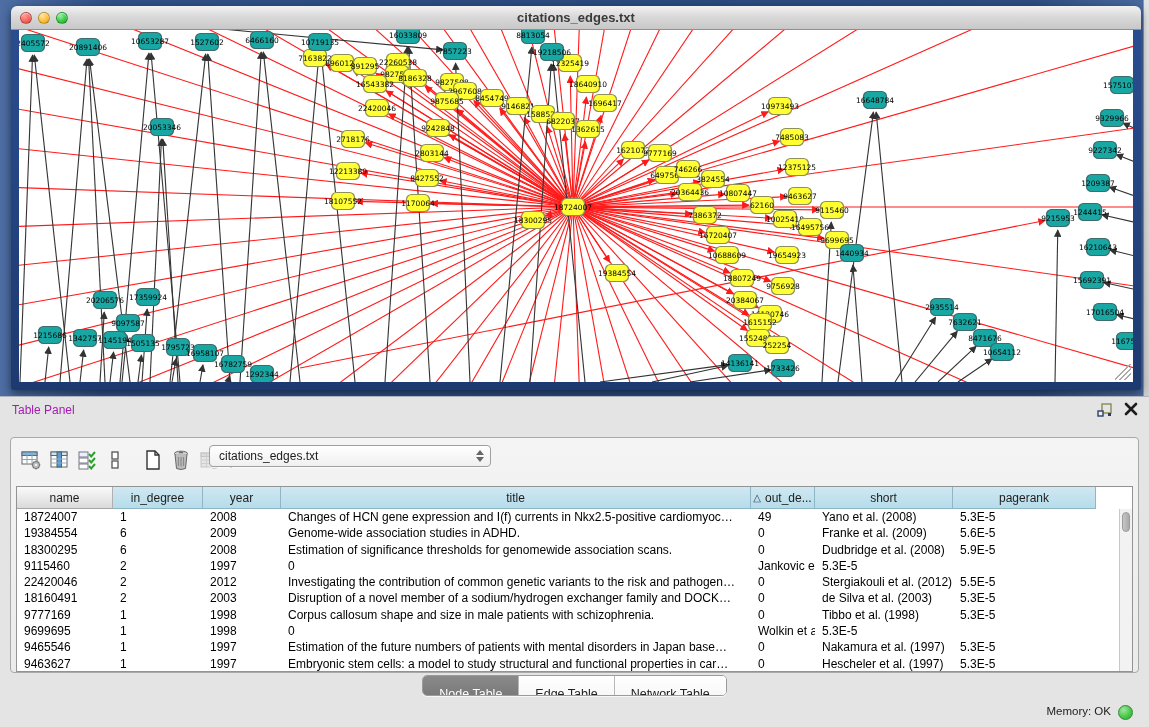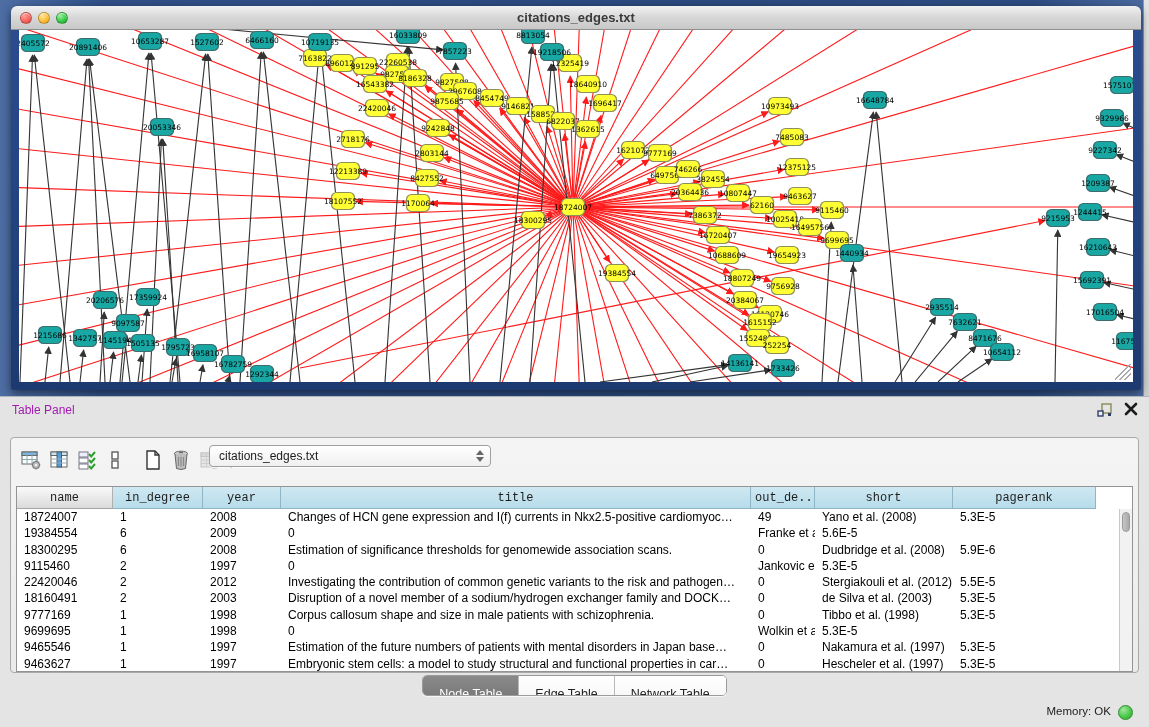--- a/index.html
+++ b/index.html
@@ -51,21 +51,21 @@
     border:1px solid #9f9f9f; border-radius:4px; background:linear-gradient(#ffffff,#f0f0f0);
     box-shadow:0 1px 1px rgba(255,255,255,.8); display:flex; align-items:center; }
   .combo-text { flex:1; padding-left:9px; font-size:12px; color:#1c1c1c; }
   .combo-stepper { width:16px; display:flex; flex-direction:column; align-items:center; gap:2px; padding-right:4px; }
   .combo-stepper i { width:0; height:0; border-left:4px solid transparent; border-right:4px solid transparent; }
   .combo-stepper .up { border-bottom:5px solid #666; }
   .combo-stepper .dn { border-top:5px solid #666; }
 
   .tablewrap { position:absolute; left:5px; top:48px; width:1117px; height:186px;
     background:#fff; border:1px solid #939393; overflow:hidden; }
-  .thead { display:grid; grid-template-columns:96px 90px 78px 470px 64px 138px 143px 1fr; height:22px;font-family:Liberation Mono, monospace; }
+  .thead { display:grid; grid-template-columns:96px 90px 78px 470px 64px 138px 143px 1fr; height:22px; }
   .th { background:linear-gradient(#cfe8f2,#b6dcea); border-right:1px solid #8fb6c7; border-bottom:1px solid #8fb6c7;
     font-size:12px; color:#1d1d1d; display:flex; align-items:center; justify-content:center; white-space:nowrap; overflow:hidden; }
   .th.first { background:linear-gradient(#fafafa,#dadada); border-right:1px solid #b0b0b0; border-bottom:1px solid #a5a5a5; }
   .th.filler { background:#fff; border:none; border-bottom:1px solid #fff; }
   .sortmark { font-size:10px; margin-right:4px; color:#345; }
   .trow { display:grid; grid-template-columns:96px 90px 78px 470px 64px 138px 143px 1fr; height:16.3px;
     font-size:12px; color:#000; }
   .td { padding-left:7px; white-space:nowrap; overflow:hidden; line-height:16.3px; }
   .vscroll { position:absolute; right:0; top:22px; bottom:0; width:13px;
     background:#f2f2f2; border-left:1px solid #c9c9c9; }
@@ -576,33 +576,34 @@
               <div class="td">Changes of HCN gene expression and I(f) currents in Nkx2.5-positive cardiomyoc…</div>
               <div class="td">49</div>
               <div class="td">Yano et al. (2008)</div>
               <div class="td">5.3E-5</div>
               <div class="td"></div>
             </div>
             <div class="trow">
               <div class="td">19384554</div>
               <div class="td">6</div>
               <div class="td">2009</div>
+              <div class="td">Genome-wide association studies in ADHD.</div>
               <div class="td">0</div>
               <div class="td">Franke et al. (2009)</div>
               <div class="td">5.6E-5</div>
               <div class="td"></div>
             </div>
             <div class="trow">
               <div class="td">18300295</div>
               <div class="td">6</div>
               <div class="td">2008</div>
               <div class="td">Estimation of significance thresholds for genomewide association scans.</div>
               <div class="td">0</div>
               <div class="td">Dudbridge et al. (2008)</div>
-              <div class="td">5.9E-6</div>
+              <div class="td">5.9E-5</div>
               <div class="td"></div>
             </div>
             <div class="trow">
               <div class="td">9115460</div>
               <div class="td">2</div>
               <div class="td">1997</div>
               <div class="td">0</div>
               <div class="td">Jankovic et al. (1997)</div>
               <div class="td">5.3E-5</div>
               <div class="td"></div>

